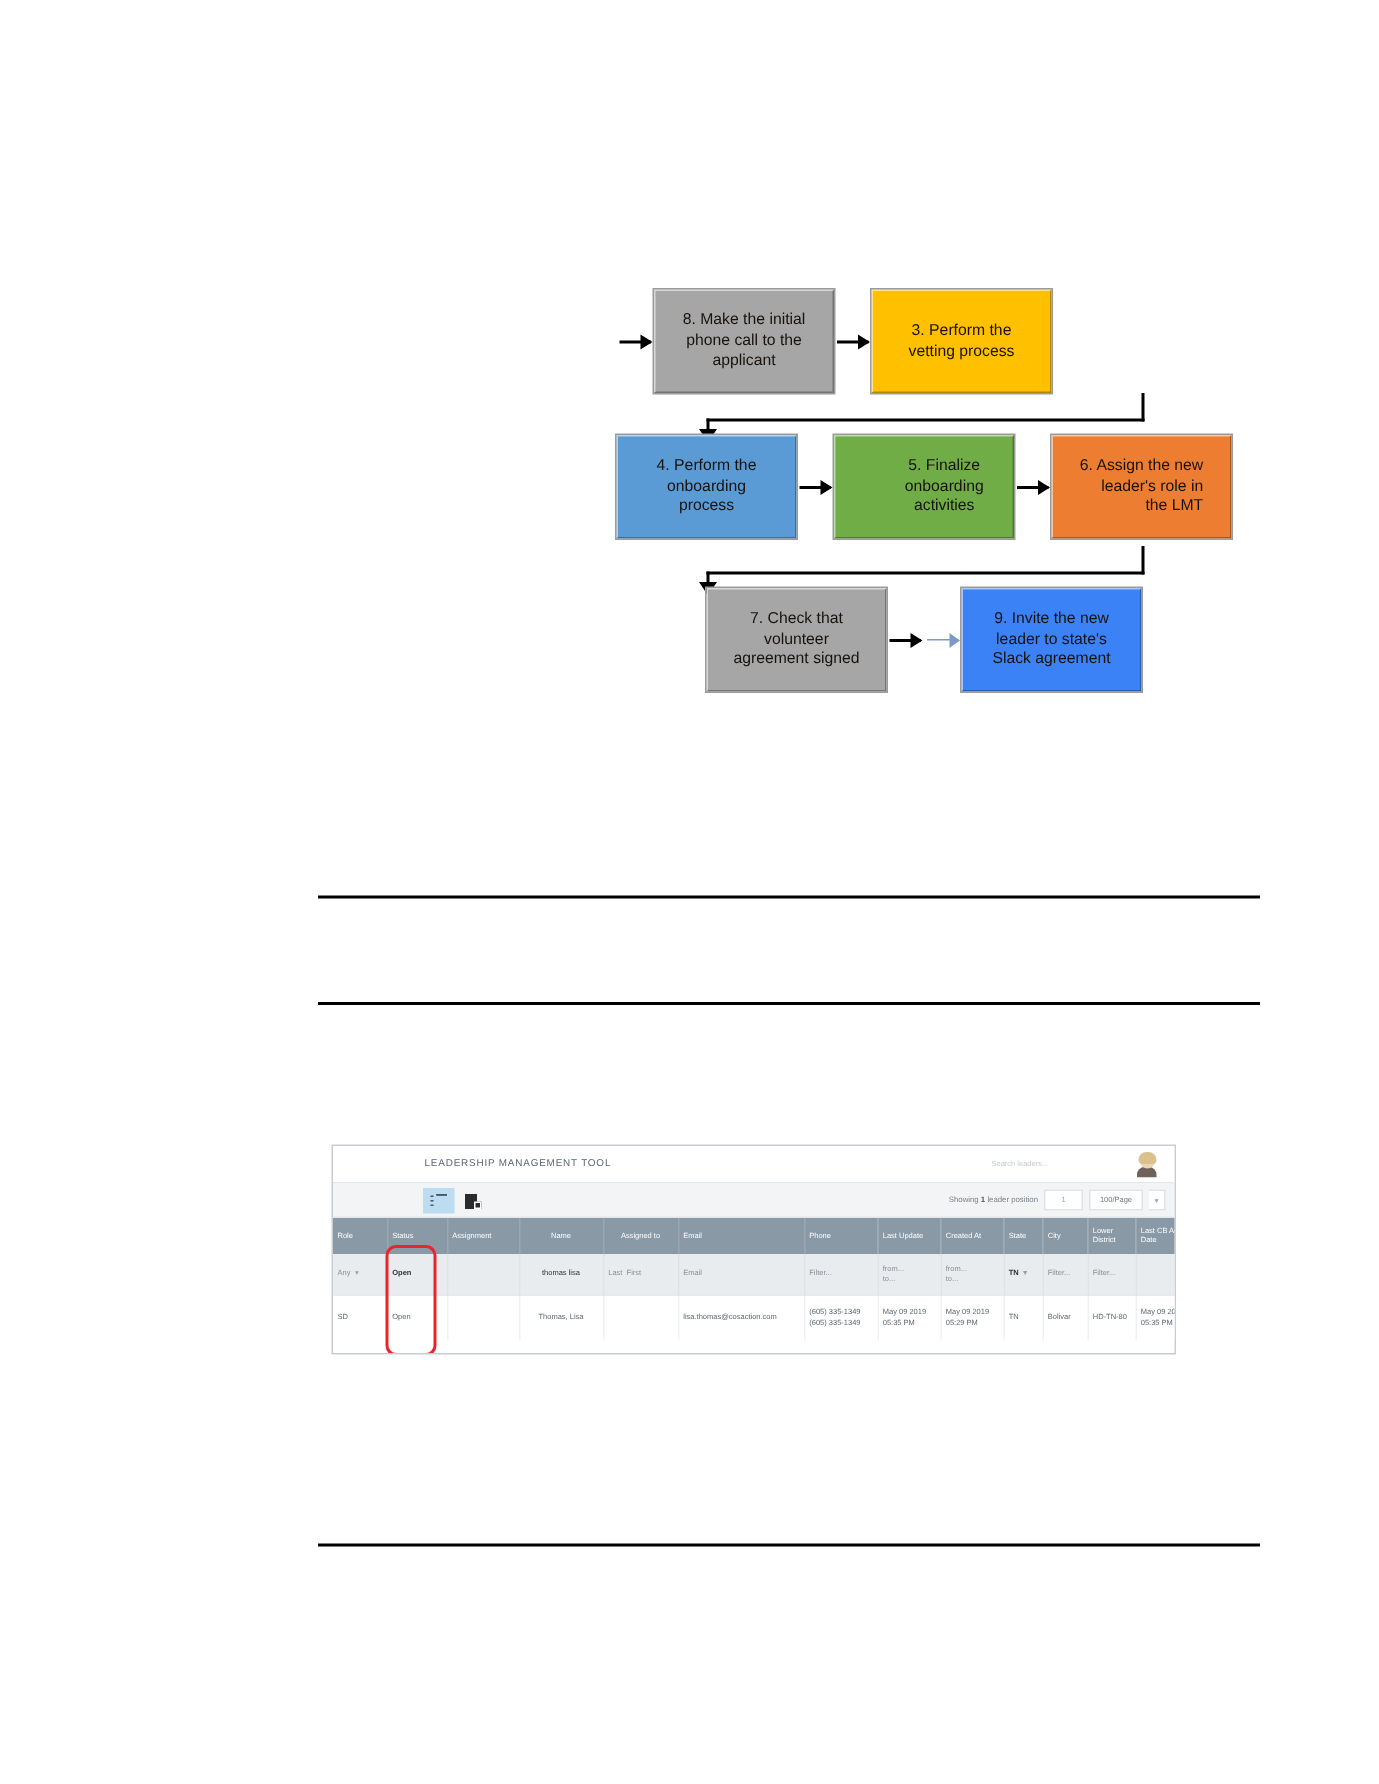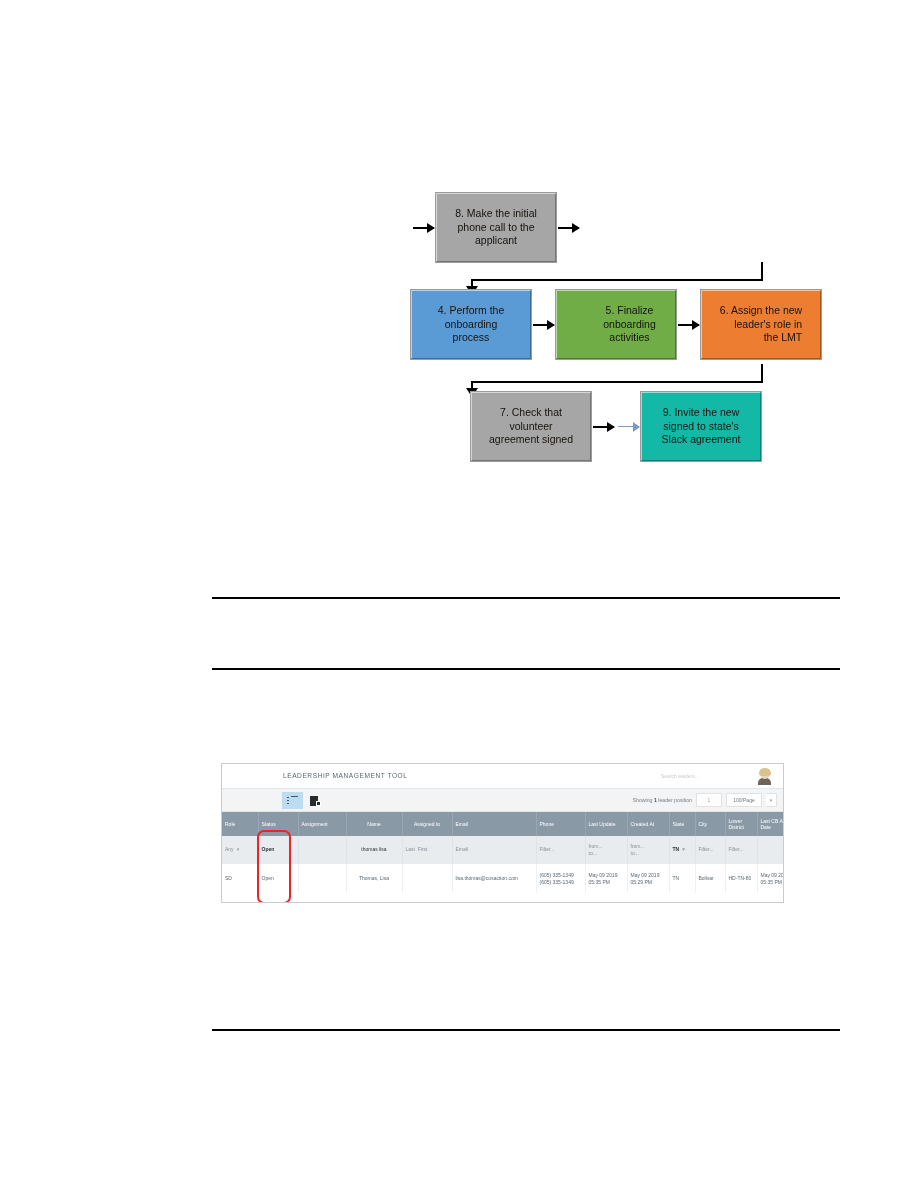--- a/index.html
+++ b/index.html
@@ -352,20 +352,26 @@
     <div class="fc-box" id="box-2" style="background: rgb(166, 166, 166);">
       <div>
           <span>8. Make the initial</span>
           <span>phone call to the</span>
           <span>applicant</span>
         </div>
     </div>
     <div class="fc-gap">
         <div class="arrow-right"></div>
       </div>
+    <div class="fc-box" id="box-3" style="background: rgb(255, 192, 0);">
+      <div>
+          <span>3. Perform the</span>
+          <span>vetting process</span>
+        </div>
+    </div>
   </div>
 
   <div class="wrap" id="wrap-0">
     <div class="seg-v-right"></div>
     <div class="seg-h"></div>
     <div class="seg-v-left"></div>
     <div class="seg-head"></div>
   </div>
 
   <div class="fc-row" id="fc-row-1">
@@ -412,24 +418,24 @@
           <span>volunteer</span>
           <span>agreement signed</span>
         </div>
     </div>
     <div class="fc-gap">
         <div class="arrow-right"></div>
       </div>
     <div class="fc-gap">
         <div class="arrow-right faint"></div>
       </div>
-    <div class="fc-box" id="box-9" style="background: #14b8a6;">
+    <div class="fc-box" id="box-9" style="background: #3b82f6;">
       <div>
           <span>9. Invite the new</span>
-          <span>signed to state's</span>
+          <span>leader to state's</span>
           <span>Slack agreement</span>
         </div>
     </div>
   </div>
 </div>
 
 <div class="hrule" id="hrule-1"></div>
 <div class="hrule" id="hrule-2"></div>
 <div class="hrule" id="hrule-3"></div>
 

